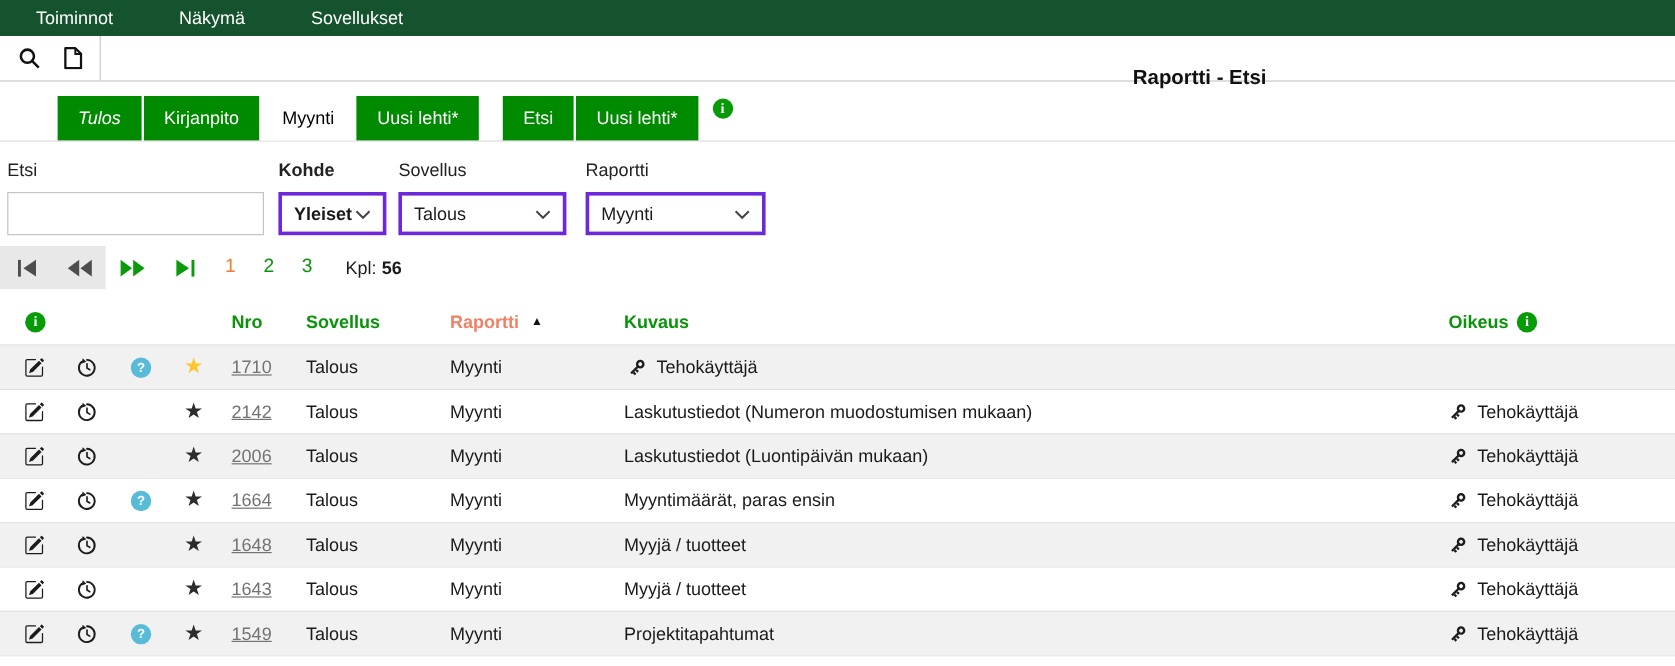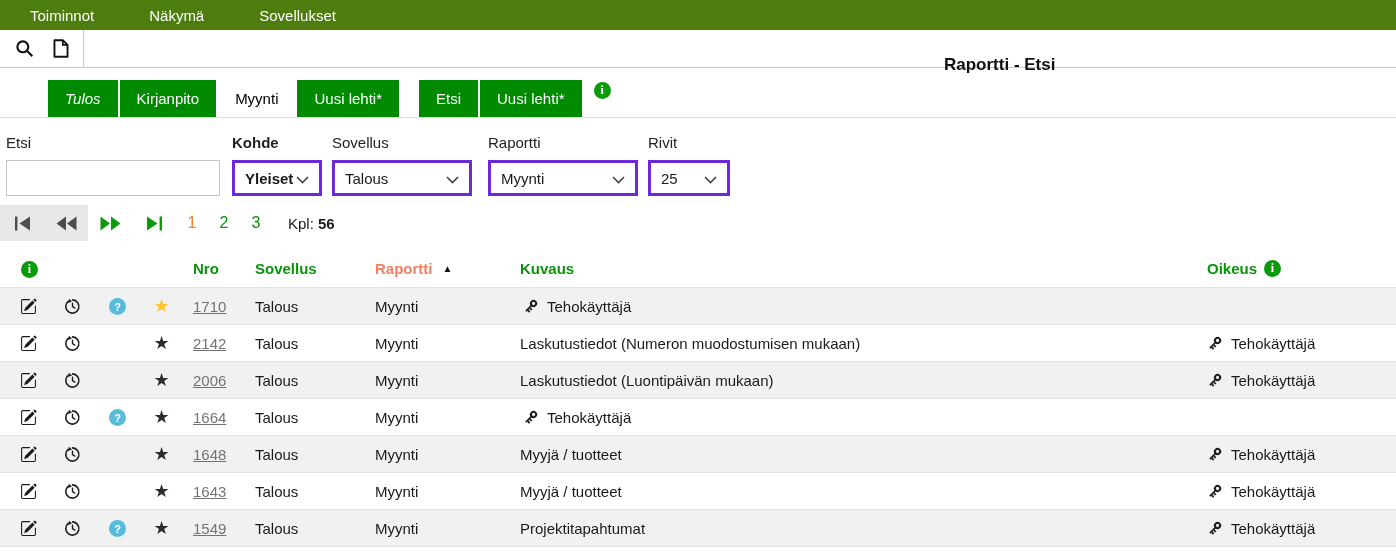--- a/index.html
+++ b/index.html
@@ -1,20 +1,20 @@
 <!DOCTYPE html>
 <html><head>
 <meta charset="utf-8">
 <style>
   * { box-sizing: border-box; margin: 0; padding: 0; }
   html, body { width: 1396px; height: 555px; overflow: hidden; background: #fff; }
   body { font-family: "Liberation Sans", sans-serif; font-size: 15px; color: #1a1a1a; }
 
   
-  .menubar { height: 30px; background: #4d7c0f; display: flex; align-items: center; padding-left: 30px; }
+  .menubar { height: 30px; background: #14532d; display: flex; align-items: center; padding-left: 30px; }
   .menubar .menu-item { color: #fff; font-weight: 500; margin-right: 55px; cursor: default; }
 
   
   .toolbar { height: 38px; border-bottom: 1px solid #c9c9c9; position: relative; display: flex; align-items: center; }
   .toolbar .icon-zone { display: flex; align-items: center; height: 100%; width: 84px; border-right: 1px solid #c9c9c9; padding-left: 15px; gap: 19px; }
   .toolbar .tbtn { display: inline-flex; align-items: center; justify-content: center; }
   .toolbar .title { position: absolute; left: 944px; top: 16px; height: 100%; display: flex; align-items: center; font-weight: bold; font-size: 17px; color: #111; }
 
   
   .tabwrap { padding: 12px 0 0 28px; border-bottom: 1px solid #ddd; display: flex; align-items: flex-start; }
@@ -140,29 +140,20 @@
   </div>
   <div class="fgroup g-raportti">
     <span class="flabel">Raportti</span>
     <div class="fselect">
       <span>Myynti</span>
       <span><svg width="13" height="8" viewBox="0 0 13 8">
             <polyline points="1,1 6.5,6.5 12,1" fill="none" stroke="#444" stroke-width="1.6"></polyline>
           </svg></span>
     </div>
   </div>
-  <div class="fgroup g-rivit">
-    <span class="flabel">Rivit</span>
-    <div class="fselect">
-      <span>25</span>
-      <span><svg width="13" height="8" viewBox="0 0 13 8">
-            <polyline points="1,1 6.5,6.5 12,1" fill="none" stroke="#444" stroke-width="1.6"></polyline>
-          </svg></span>
-    </div>
-  </div>
 </div>
 
 <div class="pager">
   <div class="disabled-block">
     <span class="pbtn">
       <svg width="17" height="15" viewBox="0 0 17 15">
           <rect x="1" y="0.5" width="2.4" height="14" fill="#4d4d4d"></rect>
           <path d="M16 0.5 L5.5 7.5 L16 14.5 Z" fill="#4d4d4d"></path>
         </svg>
     </span>
@@ -324,20 +315,21 @@
             <path d="M3.9 3.2 A6.2 6.2 0 1 0 8 1.8" fill="none" stroke="#1c1c1c" stroke-width="1.5" stroke-linecap="round"></path>
             <path d="M4.6 0.6 L3.9 4.6 L7.5 3.2 Z" fill="#1c1c1c"></path>
             <path d="M8 4.8 V8.2 L10.2 9.5" fill="none" stroke="#1c1c1c" stroke-width="1.3" stroke-linecap="round"></path>
           </svg>
     </span></div>
     <div class="td c-help"><span class="help-badge">?</span></div>
     <div class="td c-star"><span class="star">★</span></div>
     <div class="td c-nro"><a class="nro-link">1664</a></div>
     <div class="td c-sov">Talous</div>
     <div class="td c-rap">Myynti</div>
+    <div class="td c-kuv">Myyntimäärät, paras ensin</div>
     <div class="td c-oik">
       <span class="keywrap">
         <svg width="16" height="16" viewBox="0 0 16 16">
             <g transform="rotate(-45 8 8)">
               <circle cx="11.6" cy="8" r="2.6" fill="none" stroke="#1c1c1c" stroke-width="2"></circle>
               <rect x="0.8" y="7.1" width="8.4" height="1.9" fill="#1c1c1c"></rect>
               <rect x="1.8" y="9" width="1.9" height="2.3" fill="#1c1c1c"></rect>
               <rect x="4.8" y="9" width="1.9" height="2.3" fill="#1c1c1c"></rect>
             </g>
           </svg>

